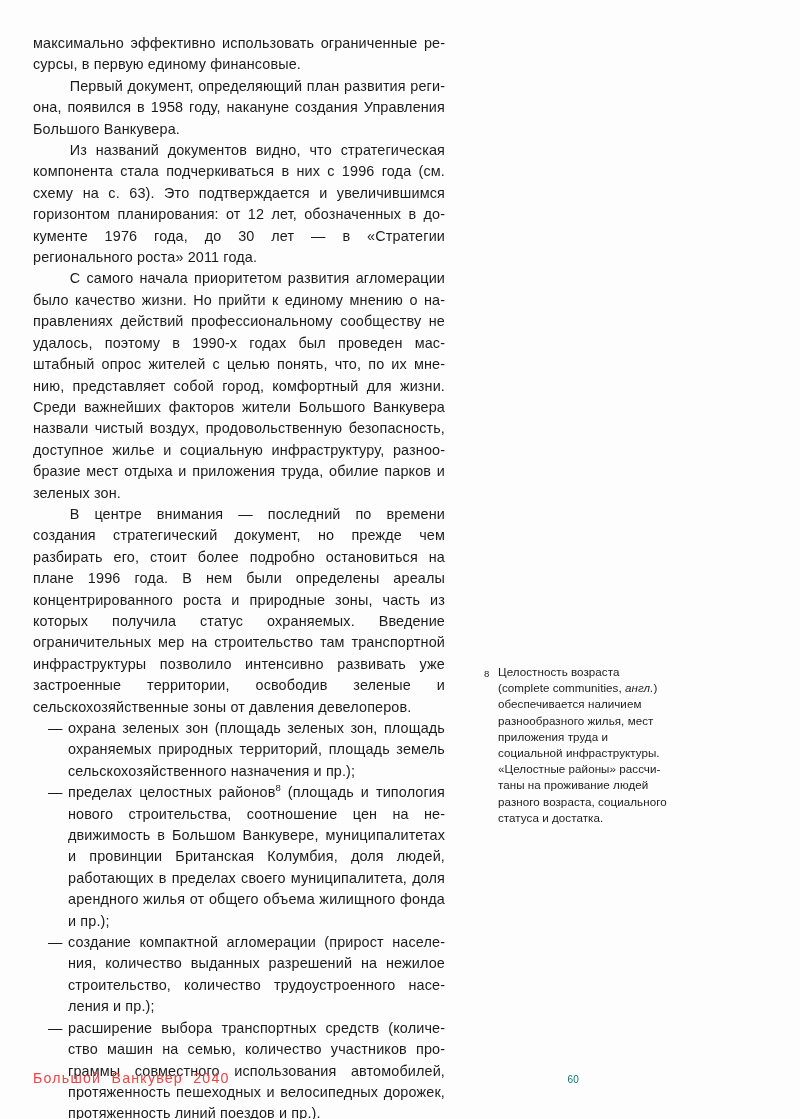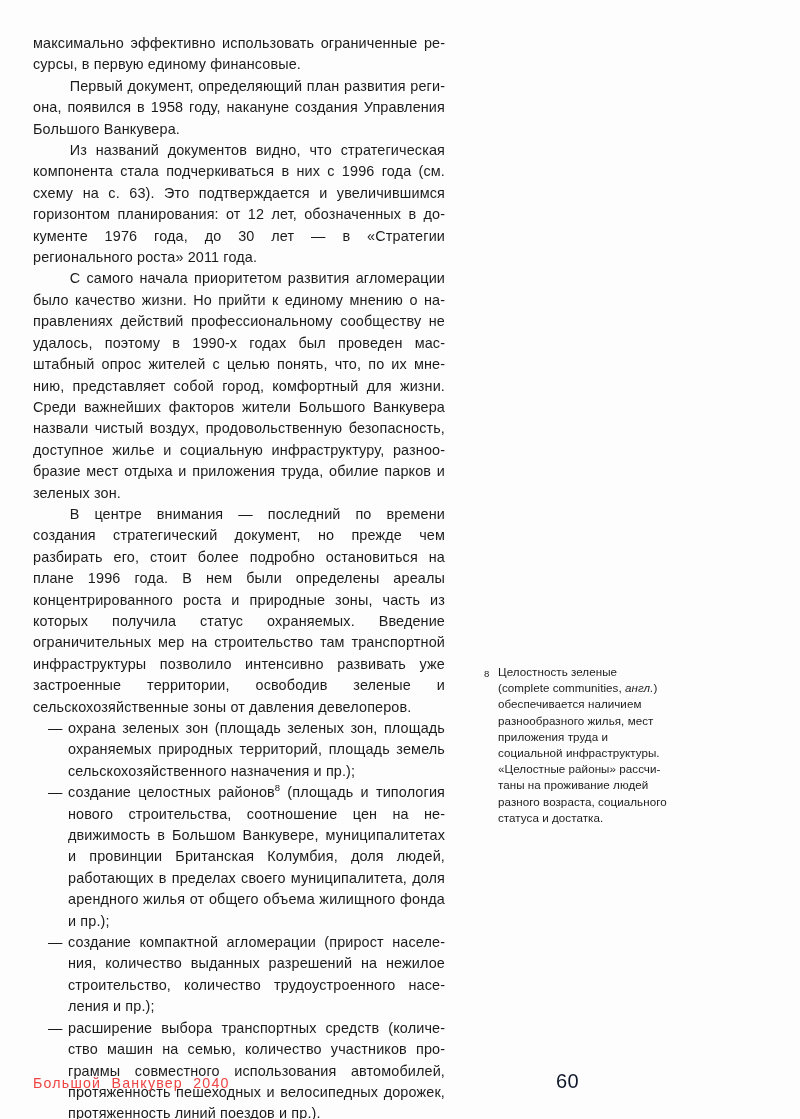--- a/index.html
+++ b/index.html
@@ -110,23 +110,23 @@
     align-items: baseline;
     justify-content: space-between;
   }
   #footer-title {
     font-size: 14.2px;
     letter-spacing: 0.085em;
     color: #ef4444;
     white-space: pre;
   }
   #page-number {
-    font-size: 20px;
+    font-size: 10px;
     letter-spacing: 0.02em;
-    color: #0f172a;
+    color: #0f766e;
   }
 </style>
 </head>
 <body style="background: rgb(253, 253, 253); color: rgb(27, 27, 27);">
 
 <div id="main-column">
 
   <p class="para noindent">максимально эффективно использовать ограниченные ре­сурсы, в первую единому финансовые.</p>
 
   <p class="para indent">Первый документ, определяющий план развития реги­она, появился в 1958 году, накануне создания Управления Большого Ванкувера.</p>
@@ -138,36 +138,36 @@
   <p class="para indent">В центре внимания — последний по времени создания стратегический документ, но прежде чем разбирать его, сто­ит более подробно остановиться на плане 1996 года. В нем были определены ареалы концентрированного роста и при­родные зоны, часть из которых получила статус охраняе­мых. Введение ограничительных мер на строительство там транспортной инфраструктуры позволило интенсивно раз­вивать уже застроенные территории, освободив зеленые и сельскохозяйственные зоны от давления девелоперов.</p>
 
 
   <ul id="indicator-list">
 
     <li class="list-item">
       <span class="list-dash">—</span><span>охрана зеленых зон (площадь зеленых зон, пло­щадь охраняемых природных территорий, площадь земель сельскохозяйственного назначения и пр.);</span>
     </li>
 
     <li class="list-item">
-      <span class="list-dash">—</span><span>создание целостных районов</span><sup class="fn-ref">8</sup><span> (площадь и типоло­гия нового строительства, соотношение цен на не­движимость в Большом Ванкувере, муниципалите­тах и провинции Британская Колумбия, доля людей, работающих в пределах своего муниципалитета, доля арендного жилья от общего объема жилищно­го фонда и пр.);</span>
+      <span class="list-dash">—</span><span>пределах целостных районов</span><sup class="fn-ref">8</sup><span> (площадь и типоло­гия нового строительства, соотношение цен на не­движимость в Большом Ванкувере, муниципалите­тах и провинции Британская Колумбия, доля людей, работающих в пределах своего муниципалитета, доля арендного жилья от общего объема жилищно­го фонда и пр.);</span>
     </li>
 
     <li class="list-item">
       <span class="list-dash">—</span><span>создание компактной агломерации (прирост населе­ния, количество выданных разрешений на нежилое строительство, количество трудоустроенного насе­ления и пр.);</span>
     </li>
 
     <li class="list-item">
       <span class="list-dash">—</span><span>расширение выбора транспортных средств (количе­ство машин на семью, количество участников про­граммы совместного использования автомобилей, протяженность пешеходных и велосипедных доро­жек, протяженность линий поездов и пр.).</span>
     </li>
 
   </ul>
 
 </div>
 
 <div id="footnote-block">
   <div id="footnote-marker">8</div>
-  <p id="footnote-text"><span>Целостность зеленые (complete communities, </span><span class="it">англ.</span><span>) обеспечива­ется наличием разнообразного жилья, мест приложения труда и социальной инфраструктуры. «Целостные районы» рассчи­таны на проживание людей разного возраста, социального статуса и достатка.</span></p>
+  <p id="footnote-text"><span>Целостность возраста (complete communities, </span><span class="it">англ.</span><span>) обеспечива­ется наличием разнообразного жилья, мест приложения труда и социальной инфраструктуры. «Целостные районы» рассчи­таны на проживание людей разного возраста, социального статуса и достатка.</span></p>
 </div>
 
 <div id="page-footer">
   <span id="footer-title">Большой  Ванкувер  2040</span>
   <span id="page-number">60</span>
 </div>
 
 </body></html>

